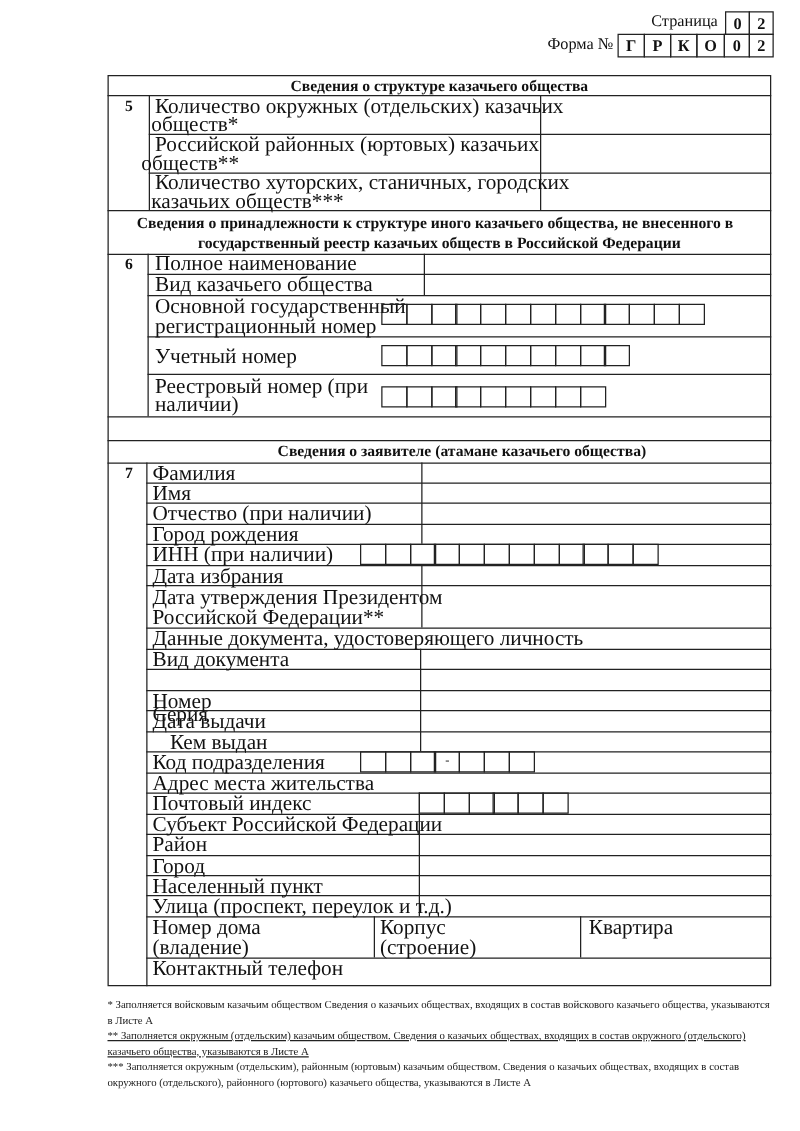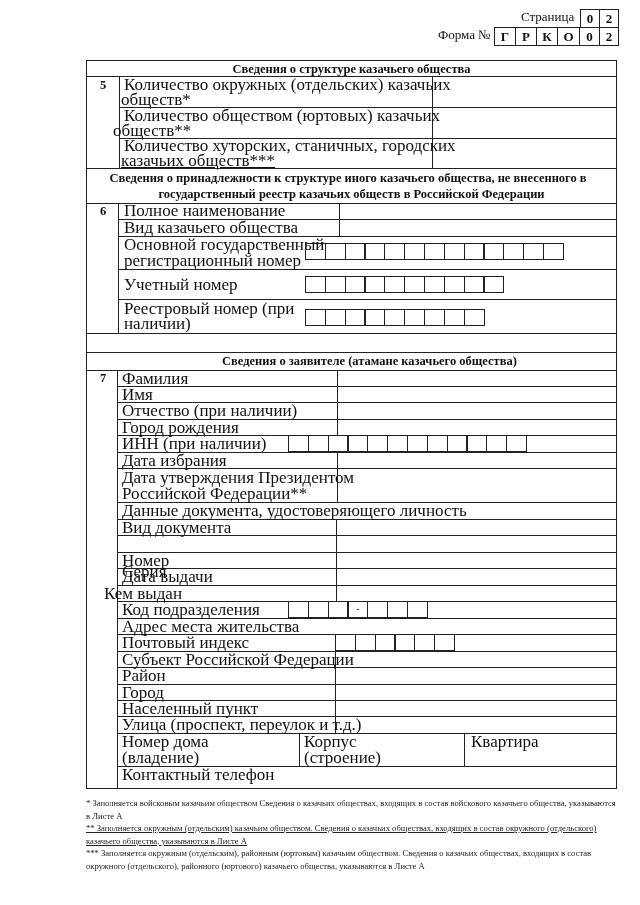--- a/index.html
+++ b/index.html
@@ -44,26 +44,26 @@
 <div class="vl" style="left:119px; top:76px; height:92px;"></div>
 <div class="vl" style="left:432px; top:76px; height:92px;"></div>
 <div class="hl" style="left:119px; top:107px; width:498px;"></div>
 <div class="hl" style="left:119px; top:138px; width:498px;"></div>
 <div class="hl" style="left:86px; top:168px; width:531px;"></div>
 
 <div class="txt" style="left:124px; top:77px;">Количество окружных (отдельских) казачьих</div>
 <div class="txt" style="left:121px; top:92px;">обществ*</div>
 <div class="abs" style="left:434px; top:77px; width:182px; height:29px;"></div>
 
-<div class="txt" style="left:124px; top:108px;">Количество обществом (юртовых) казачьих</div>
+<div class="txt" style="left:124px; top:108px;">Российской районных (юртовых) казачьих</div>
 <div class="txt" style="left:113px; top:123px;">обществ**</div>
 <div class="abs" style="left:434px; top:108px; width:182px; height:29px;"></div>
 
 <div class="txt" style="left:124px; top:138px;">Количество хуторских, станичных, городских</div>
-<div class="txt" style="left:121px; top:153px;text-decoration:underline;">казачьих обществ***</div>
+<div class="txt" style="left:121px; top:153px;">казачьих обществ***</div>
 <div class="abs" style="left:434px; top:139px; width:182px; height:28px;"></div>
 
 <div class="sec" style="left:86px; top:170px; width:524px;">Сведения о принадлежности к структуре иного казачьего общества, не внесенного в</div>
 <div class="sec" style="left:86px; top:186px; width:531px;">государственный реестр казачьих обществ в Российской Федерации</div>
 <div class="hl" style="left:86px; top:203px; width:531px;"></div>
 <div class="num" style="left:100px; top:204px;">6</div>
 <div class="vl" style="left:118px; top:203px; height:130px;"></div>
 <div class="vl" style="left:339px; top:203px; height:33px;"></div>
 <div class="hl" style="left:118px; top:219px; width:499px;"></div>
 <div class="hl" style="left:118px; top:236px; width:499px;"></div>
@@ -190,21 +190,21 @@
 
 <div class="txt" style="left:122px; top:503px;">Данные документа, удостоверяющего личность</div>
 <div class="txt" style="left:122px; top:520px;">Вид документа</div>
 <div class="abs" style="left:338px; top:520px; width:278px; height:14px;"></div>
 <div class="txt" style="left:122px; top:564px;">Серия</div>
 <div class="abs" style="left:338px; top:536px; width:278px; height:15px;"></div>
 <div class="txt" style="left:122px; top:553px;">Номер</div>
 <div class="abs" style="left:338px; top:553px; width:278px; height:14px;"></div>
 <div class="txt" style="left:122px; top:569px;">Дата выдачи</div>
 <div class="abs" style="left:338px; top:569px; width:278px; height:15px;"></div>
-<div class="txt" style="left:104px; top:586px;">Кем выдан</div>
+<div class="txt" style="left:136px; top:586px;">Кем выдан</div>
 <div class="abs" style="left:338px; top:586px; width:278px; height:14px;"></div>
 
 <div class="txt" style="left:122px; top:602px;">Код подразделения</div>
 <div class="cells" style="left:288px; top:601px;">
   <div class="cell"></div>
     <div class="cell"></div>
     <div class="cell"></div>
     <div class="cell">-</div>
     <div class="cell"></div>
     <div class="cell"></div>

